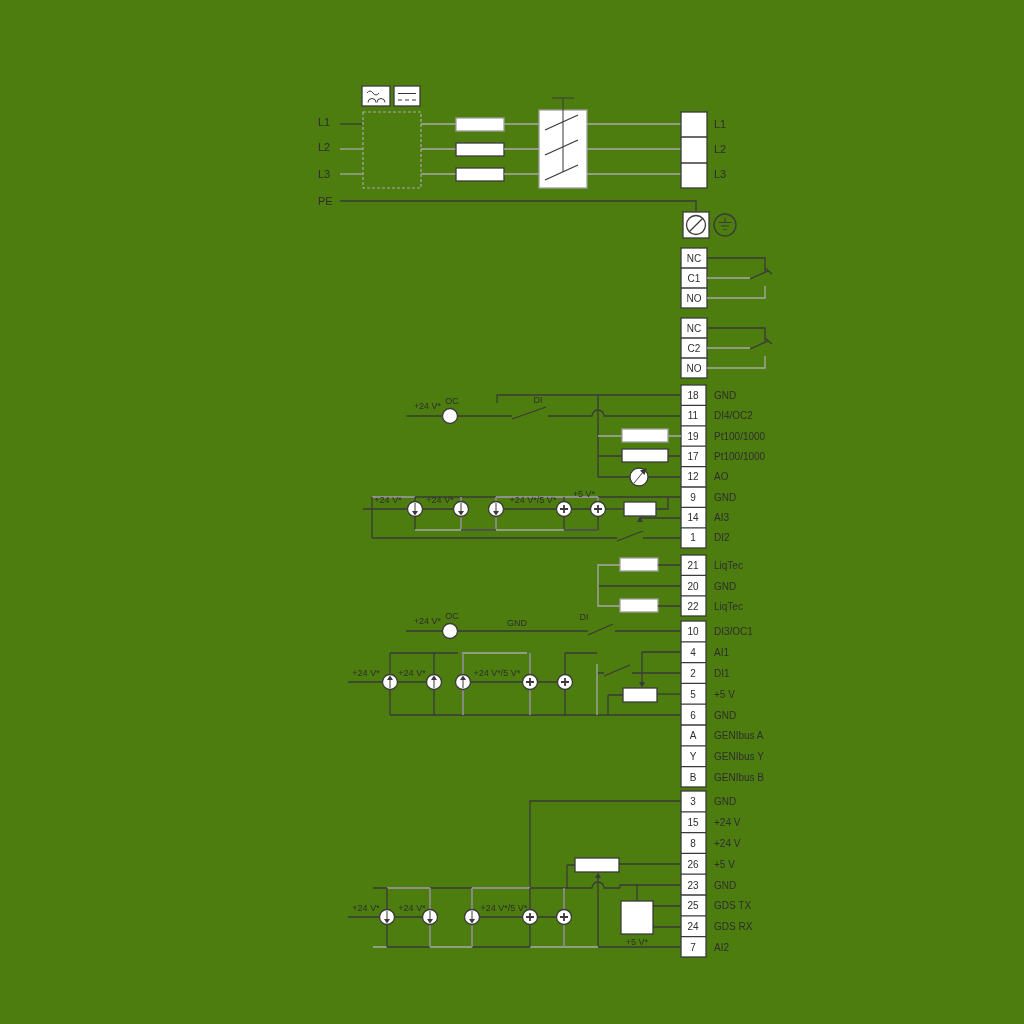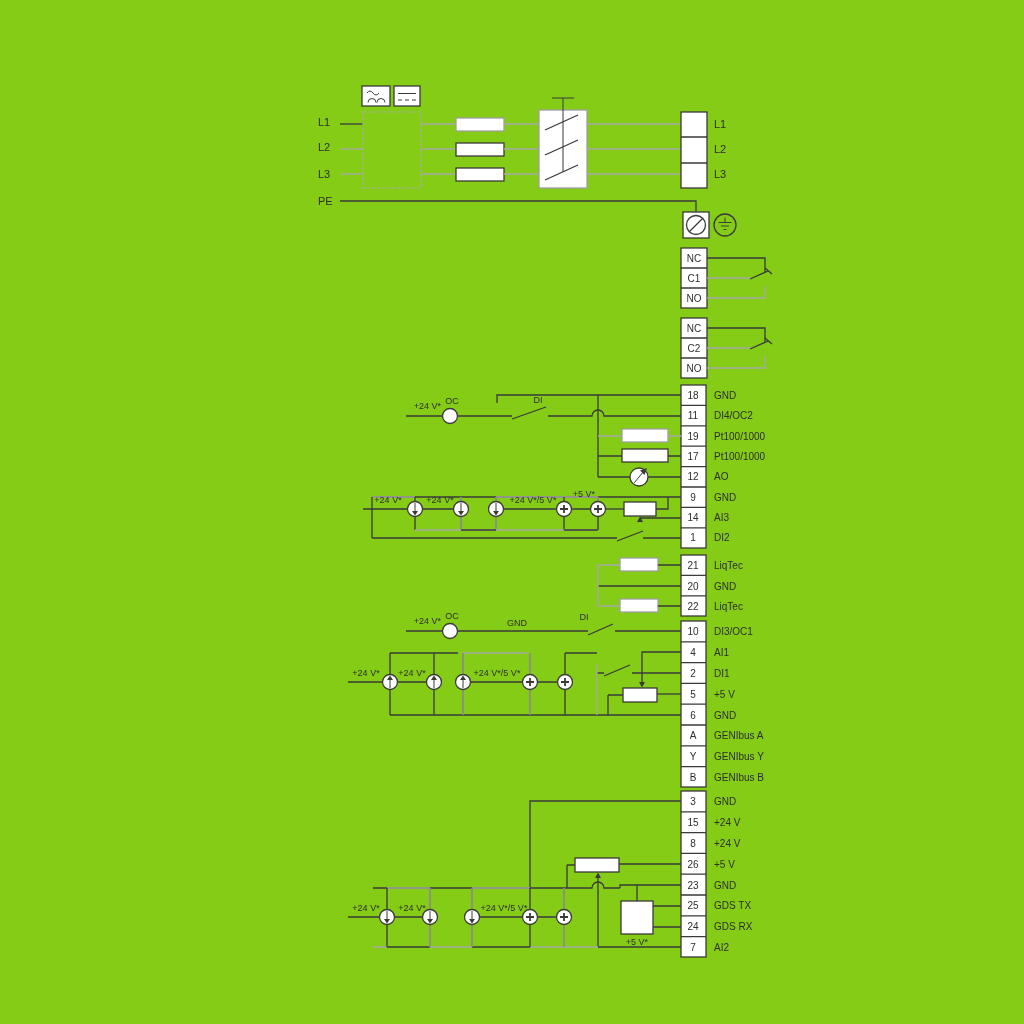--- a/index.html
+++ b/index.html
@@ -1,16 +1,16 @@
 <!DOCTYPE html>
 <html><head>
 <meta charset="utf-8">
 <style>
   html,body{margin:0;padding:0;background:#fff;}
-  .canvas{width:1024px;height:1024px;position:relative;background:#84cc16;font-family:"Liberation Sans",sans-serif;}
+  .canvas{width:1024px;height:1024px;position:relative;background:#4d7c0f;font-family:"Liberation Sans",sans-serif;}
   svg{display:block;}
   text{fill:#2e2e2e;font-family:"Liberation Sans",sans-serif;}
   .t10{font-size:10px;}
   .t11{font-size:11px;}
   .t9{font-size:9px;}
   .dk{stroke:#3a3a3a;stroke-width:1.3;fill:none;}
   .gy{stroke:#a9a9a9;stroke-width:1.3;fill:none;}
   .thin{stroke:#3a3a3a;stroke-width:1;fill:none;}
   .box{stroke:#3a3a3a;stroke-width:1.3;fill:#fff;}
   .gbox{stroke:#9e9e9e;stroke-width:1.3;fill:#fff;}

